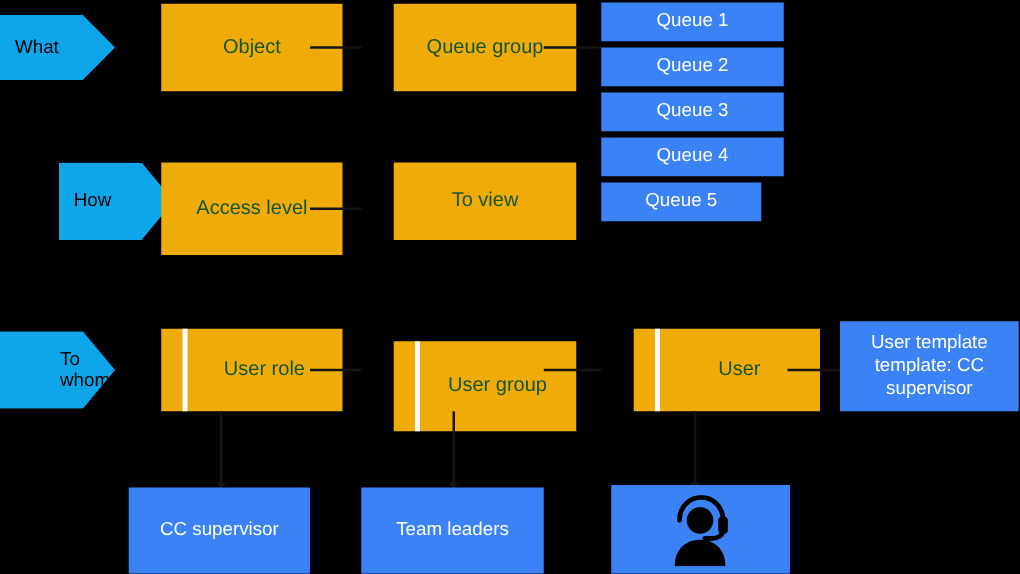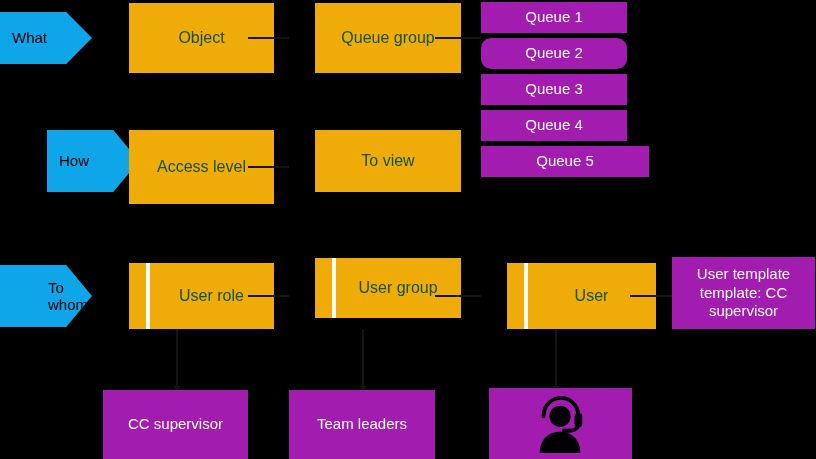--- a/index.html
+++ b/index.html
@@ -66,21 +66,21 @@
     background: #ffffff;
   }
   .obox.ruled > span {
     position: relative;
     left: 10px;
   }
 
   
   .gbox {
     position: absolute;
-    background: #a21caf;
+    background: #3b82f6;
     color: #ffffff;
     display: flex;
     align-items: center;
     justify-content: center;
     box-sizing: border-box;
     font-size: 15px;
     text-align: center;
     line-height: 1.25;
     padding: 0 6px;
   }
@@ -133,30 +133,30 @@
 
   <div class="obox" style="left:289px; top:3px; width:146px; height:70px;">
     <span>Queue group</span>
   </div>
 
   <div class="hconn" style="left:435px; top:37px; width:46px;"></div>
 
   <div class="gbox queue" style="left:481px; top:2px;  width:146px; height:31px;">
     <span>Queue 1</span>
   </div>
-  <div class="gbox queue" style="left:481px; top:38px; width:146px; height:31px;border-radius:10px;">
+  <div class="gbox queue" style="left:481px; top:38px; width:146px; height:31px;">
     <span>Queue 2</span>
   </div>
   <div class="gbox queue" style="left:481px; top:74px; width:146px; height:31px;">
     <span>Queue 3</span>
   </div>
   <div class="gbox queue" style="left:481px; top:110px; width:146px; height:31px;">
     <span>Queue 4</span>
   </div>
-  <div class="gbox queue" style="left:481px; top:146px; width:168px; height:31px;">
+  <div class="gbox queue" style="left:481px; top:146px; width:128px; height:31px;">
     <span>Queue 5</span>
   </div>
 
   <div class="arrow-label" style="left:0px; top:130px; width:92px; height:62px;margin-left:47px;">
     <span class="arrow-text">How</span>
   </div>
 
   <div class="obox" style="left:103px; top:130px; width:145px; height:74px;">
     <span>Access level</span>
   </div>
@@ -171,21 +171,21 @@
     <span class="arrow-text">To
 whom</span>
   </div>
 
   <div class="obox ruled" style="left:103px; top:263px; width:145px; height:66px;">
     <span>User role</span>
   </div>
 
   <div class="hconn" style="left:248px; top:295px; width:41px;"></div>
 
-  <div class="obox ruled" style="left:289px; top:258px; width:146px; height:60px;">
+  <div class="obox ruled" style="left:289px; top:273px; width:146px; height:72px;">
     <span>User group</span>
   </div>
 
   <div class="hconn" style="left:435px; top:295px; width:46px;"></div>
 
   <div class="obox ruled" style="left:481px; top:263px; width:149px; height:66px;">
     <span>User</span>
   </div>
 
   <div class="hconn" style="left:630px; top:295px; width:42px;"></div>

